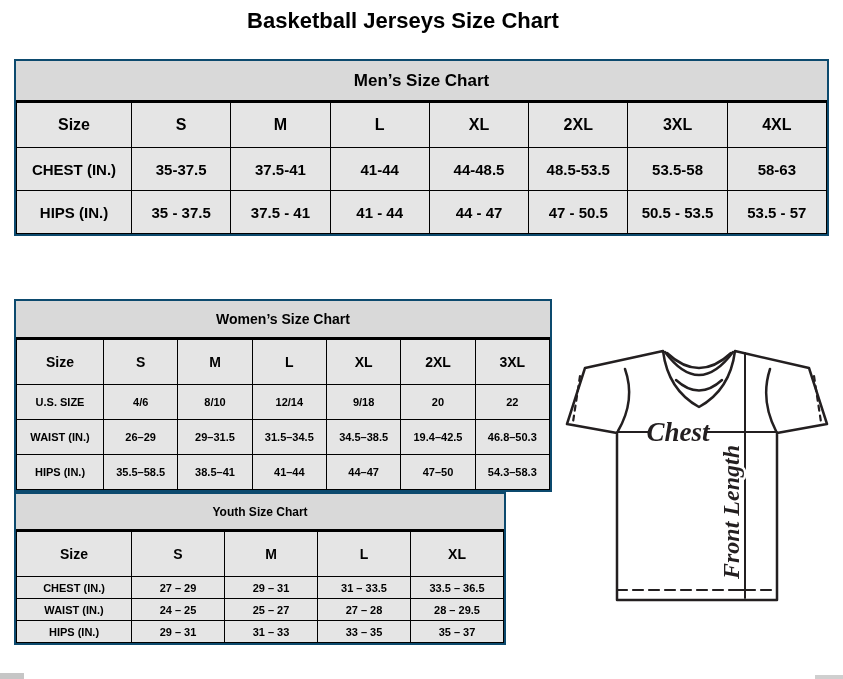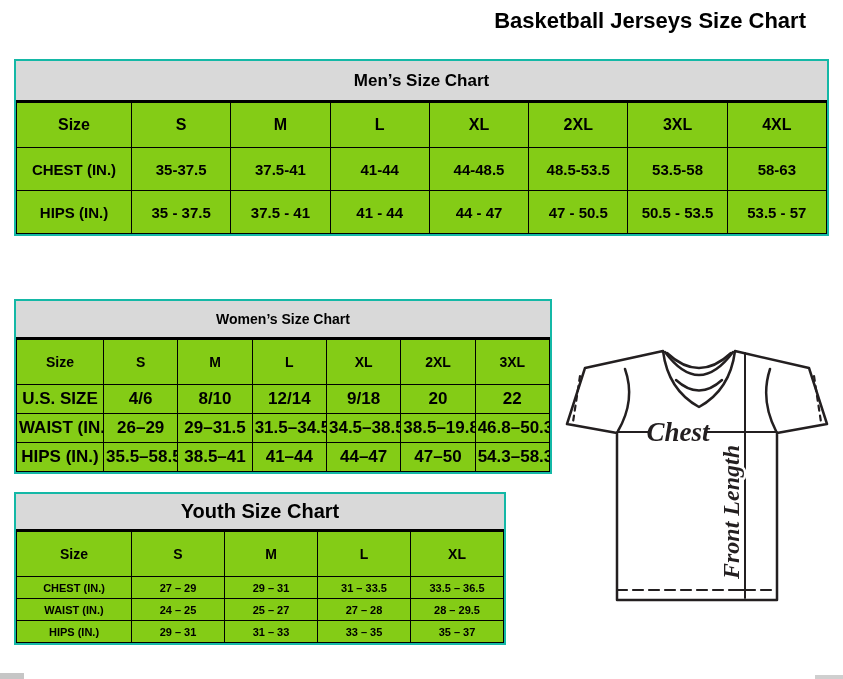--- a/index.html
+++ b/index.html
@@ -10,29 +10,29 @@
     height: 679px;
     background: #ffffff;
     font-family: "Liberation Sans", sans-serif;
     overflow: hidden;
   }
   .page-title {
     position: absolute;
     top: 8px;
     left: 0;
     width: 806px;
-    text-align: right;
+    text-align: center;
     font-size: 22px;
     font-weight: bold;
     color: #000;
   }
   .size-table {
     position: absolute;
-    border: 2px solid #14b8a6;
-    background: #84cc16;
+    border: 2px solid #0c4a6e;
+    background: #e5e5e5;
   }
   .table-title {
     background: #d9d9d9;
     border-bottom: 2px solid #000;
     display: flex;
     align-items: center;
     justify-content: center;
     font-weight: bold;
     color: #000;
   }
@@ -48,25 +48,25 @@
     white-space: nowrap;
   }
   
   #mens { left: 14px; top: 59px; width: 815px; }
   #mens .table-title { height: 41px; font-size: 17px; }
   #mens td { height: 43px; font-size: 15px; }
   #mens tr.cols td { height: 45px; font-size: 16px; }
   
   #womens { left: 14px; top: 299px; width: 538px; }
   #womens .table-title { height: 38px; font-size: 14px; }
-  #womens td { height: 29px; font-size: 17px; }
+  #womens td { height: 35px; font-size: 11px; }
   #womens tr.cols td { height: 45px; font-size: 14px; }
   
   #youth { left: 14px; top: 492px; width: 492px; }
-  #youth .table-title { height: 37px; font-size: 20px; }
+  #youth .table-title { height: 37px; font-size: 12px; }
   #youth td { height: 22px; font-size: 11px; }
   #youth tr.cols td { height: 45px; font-size: 14px; }
   
   .jersey-wrap { position: absolute; left: 556px; top: 340px; width: 288px; height: 300px; }
   .measure-label {
     font-family: "Liberation Serif", "DejaVu Serif", serif;
     font-weight: bold;
     font-style: italic;
     fill: #231f20;
   }
@@ -147,21 +147,21 @@
         <td>9/18</td>
         <td>20</td>
         <td>22</td>
       </tr>
       <tr>
         <td>WAIST (IN.)</td>
         <td>26–29</td>
         <td>29–31.5</td>
         <td>31.5–34.5</td>
         <td>34.5–38.5</td>
-        <td>38.5–19.8</td>
+        <td>19.4–42.5</td>
         <td>46.8–50.3</td>
       </tr>
       <tr>
         <td>HIPS (IN.)</td>
         <td>35.5–58.5</td>
         <td>38.5–41</td>
         <td>41–44</td>
         <td>44–47</td>
         <td>47–50</td>
         <td>54.3–58.3</td>

